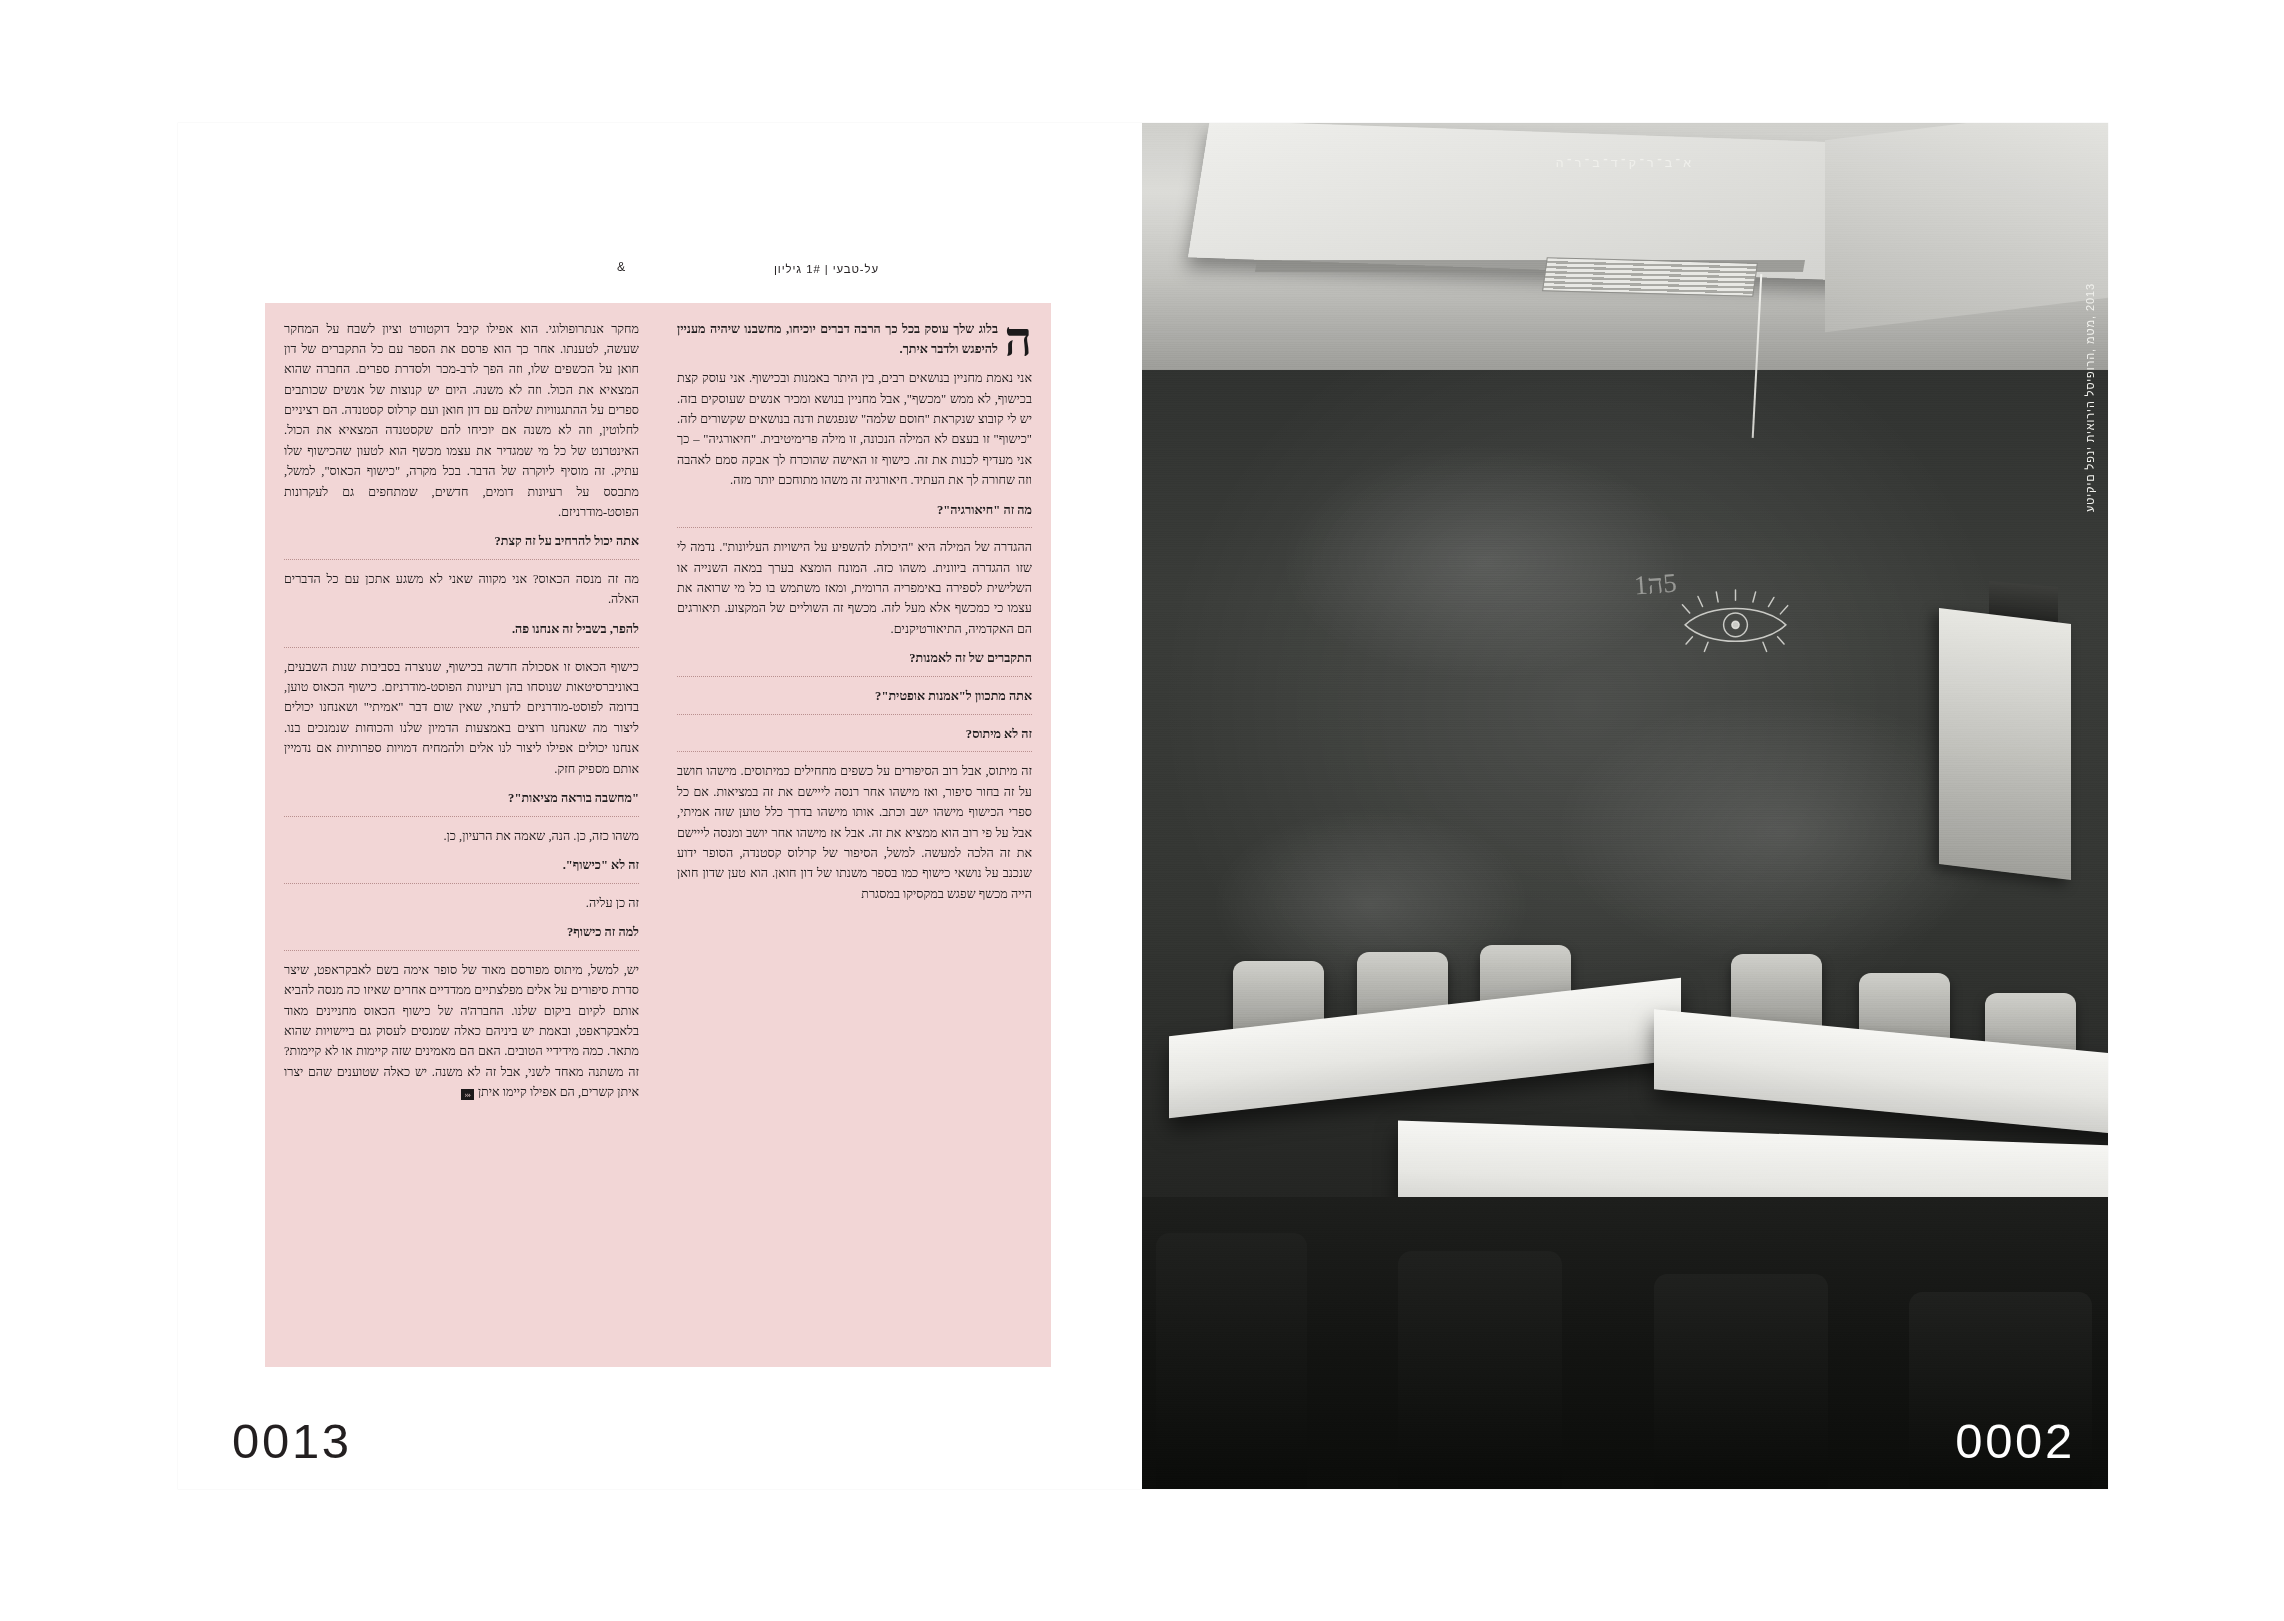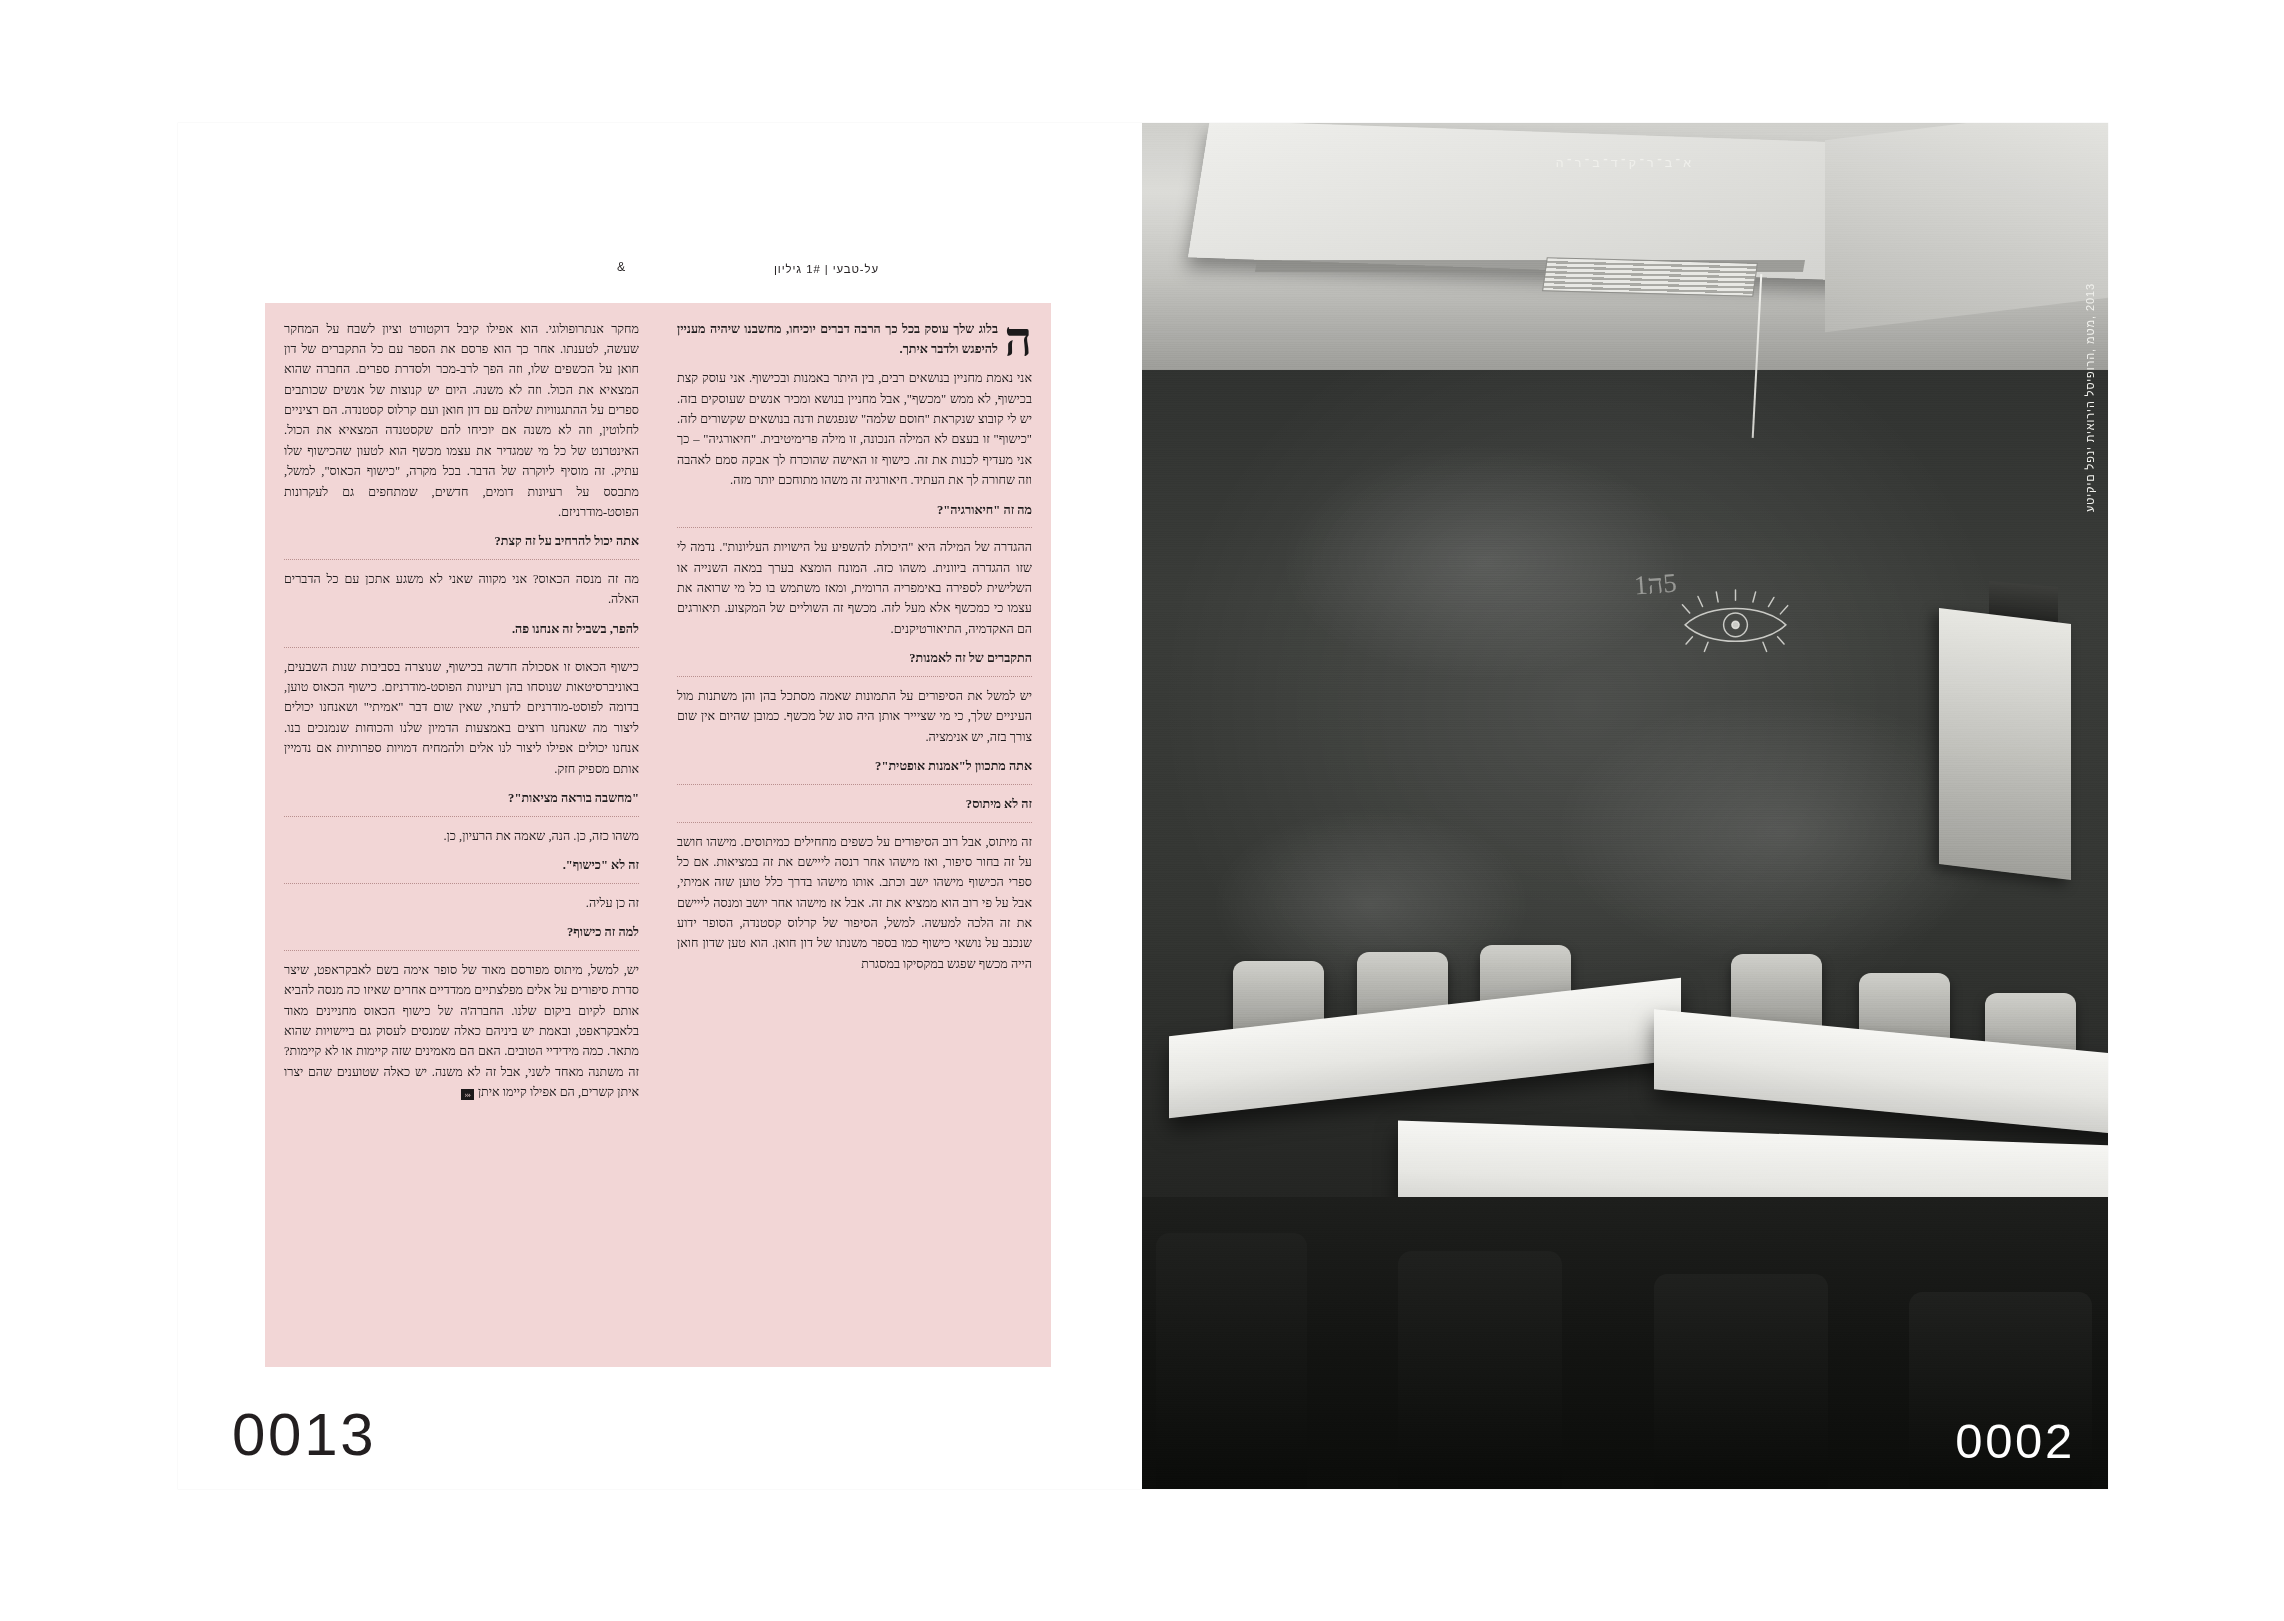--- a/index.html
+++ b/index.html
@@ -282,21 +282,21 @@
     text-align: center;
     vertical-align: -1.4px;
     margin-right: 3.7px;
     letter-spacing: -0.9px;
   }
   .page-number-left {
     position: absolute;
     left: 54px;
     bottom: 20px;
     color: #231f20;
-    font-size: 60px;
+    font-size: 49px;
     letter-spacing: 2.7px;
   }
 </style>
 </head>
 <body>
 
 <div class="spread">
 
   <div class="page-right">
     <div class="photo">
@@ -380,21 +380,20 @@
           <span class="dropcap">ה</span>
           <span>בלוג שלך עוסק בכל כך הרבה דברים יוכיחו, מחשבנו שיהיה מעניין להיפגש ולדבר איתך.</span>
         </p>
 
         <p>אני נאמת מחניין בנושאים רבים, בין היתר באמנות ובכישוף. אני עוסק קצת בכישוף, לא ממש "מכשף", אבל מחניין בנושא ומכיר אנשים שעוסקים בזה. יש לי קובוצ שנקראת "חוסם שלמה" שנפגשת ודנה בנושאים שקשורים לזה. "כישוף" זו בעצם לא המילה הנכונה, זו מילה פרימיטיבית. "חיאורגיה" – כך אני מעדיף לכנות את זה. כישוף זו האישה שהוכרח לך אבקה סמם לאהבה וזה שחורה לך את העתיד. חיאורגיה זה משהו מתוחכם יותר מזה.</p>
 
         <div class="q">מה זה "חיאורגיה"?</div>
         <p>ההגדרה של המילה היא "היכולת להשפיע על הישויות העליונות". נדמה לי שזו ההגדרה ביוונית. משהו כזה. המונח הומצא בערך במאה השנייה או השלישית לספירה באימפריה הרומית, ומאז משתמש בו כל מי שרואה את עצמו כי כמכשף אלא מעל לזה. מכשף זה השוליים של המקצוע. תיאורגים הם האקדמיה, התיאורטיקנים.</p>
 
         <div class="q">התקברים של זה לאמנות?</div>
-        <p>יש למשל את הסיפורים על התמונות שאמה מסתכל בהן והן משתנות מול העיניים שלך, כי מי שציייר אותן היה סוג של מכשף. כמובן שהיום אין שום צורך בזה, יש אנימציה.</p>
 
         <div class="q">אתה מתכוון ל"אמנות אופטית"?</div>
 
         <div class="q">זה לא מיתוס?</div>
         <p>זה מיתוס, אבל רוב הסיפורים על כשפים מחחילים כמיתוסים. מישהו חושב על זה בחור סיפור, ואז מישהו אחר רנסה לייישם את זה במציאות. אם כל ספרי הכישוף מישהו ישב וכתב. אותו מישהו בדרך כלל טוען שזה אמיתי, אבל על פי רוב הוא ממציא את זה. אבל אז מישהו אחר יושב ומנסה לייישם את זה הלכה למעשה. למשל, הסיפור של קרלוס קסטנדה, הסופר ידוע שנכנב על נושאי כישוף כמו בספר משנתו של דון חואן. הוא טען שדון חואן הייה מכשף שפגש במקסיקו במסגרת</p>
       </div>
 
       <div class="col">
         <p>מחקר אנתרופולוגי. הוא אפילו קיבל דוקטורט וציון לשבח על המחקר שעשה, לטענתו. אחר כך הוא פרסם את הספר עם כל התקברים של דון חואן על הכשפים שלו, וזה הפך לרב-מכר ולסדרת ספרים. החברה שהוא המצאיא את הכול. וזה לא משנה. היום יש קנוצות של אנשים שכותבים ספרים על ההתגנוויות שלהם עם דון חואן ועם קרלוס קסטנדה. הם רציניים לחלוטין, וזה לא משנה אם יוכיחו להם שקסטנדה המצאיא את הכול. האינטרנט של כל מי שמגדיר את עצמו מכשף הוא לטעון שהכישוף שלו עתיק. זה מוסיף ליוקרה של הדבר. בכל מקרה, "כישוף הכאוס", למשל, מתבסס על רעיונות דומים, חדשים, שמתחפים גם לעקרונות הפוסט-מודרניזם.</p>
 

